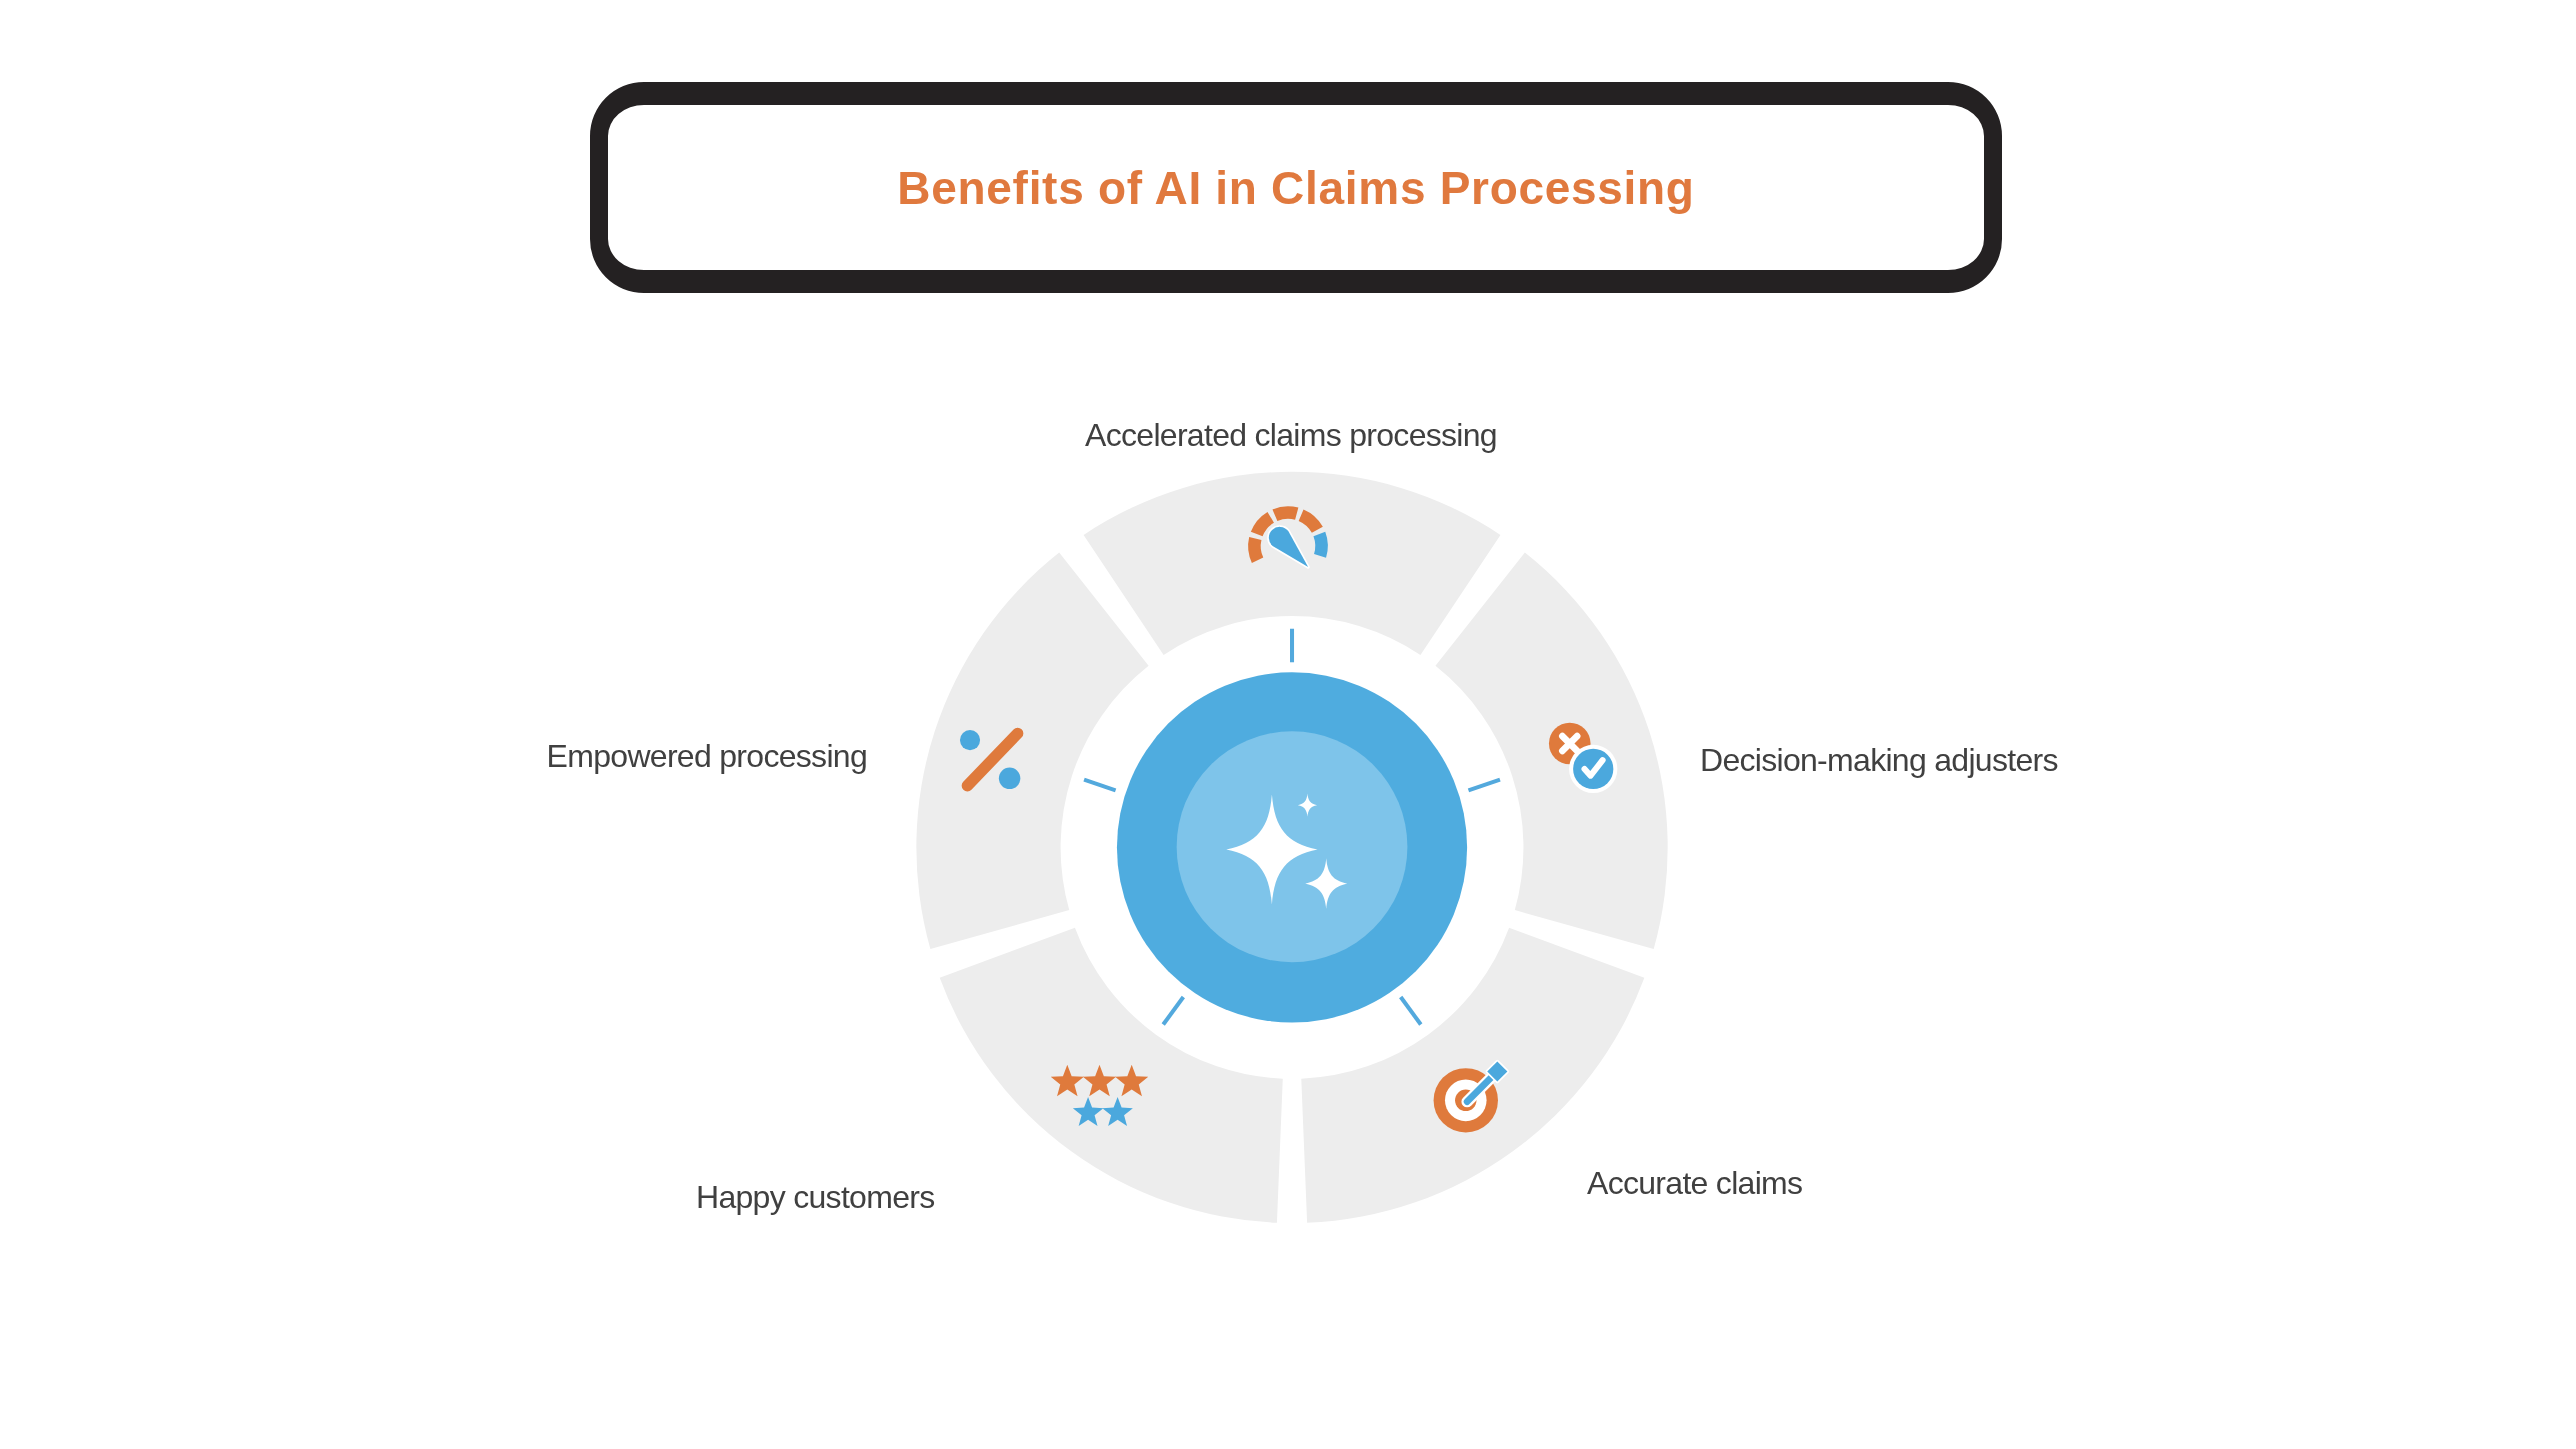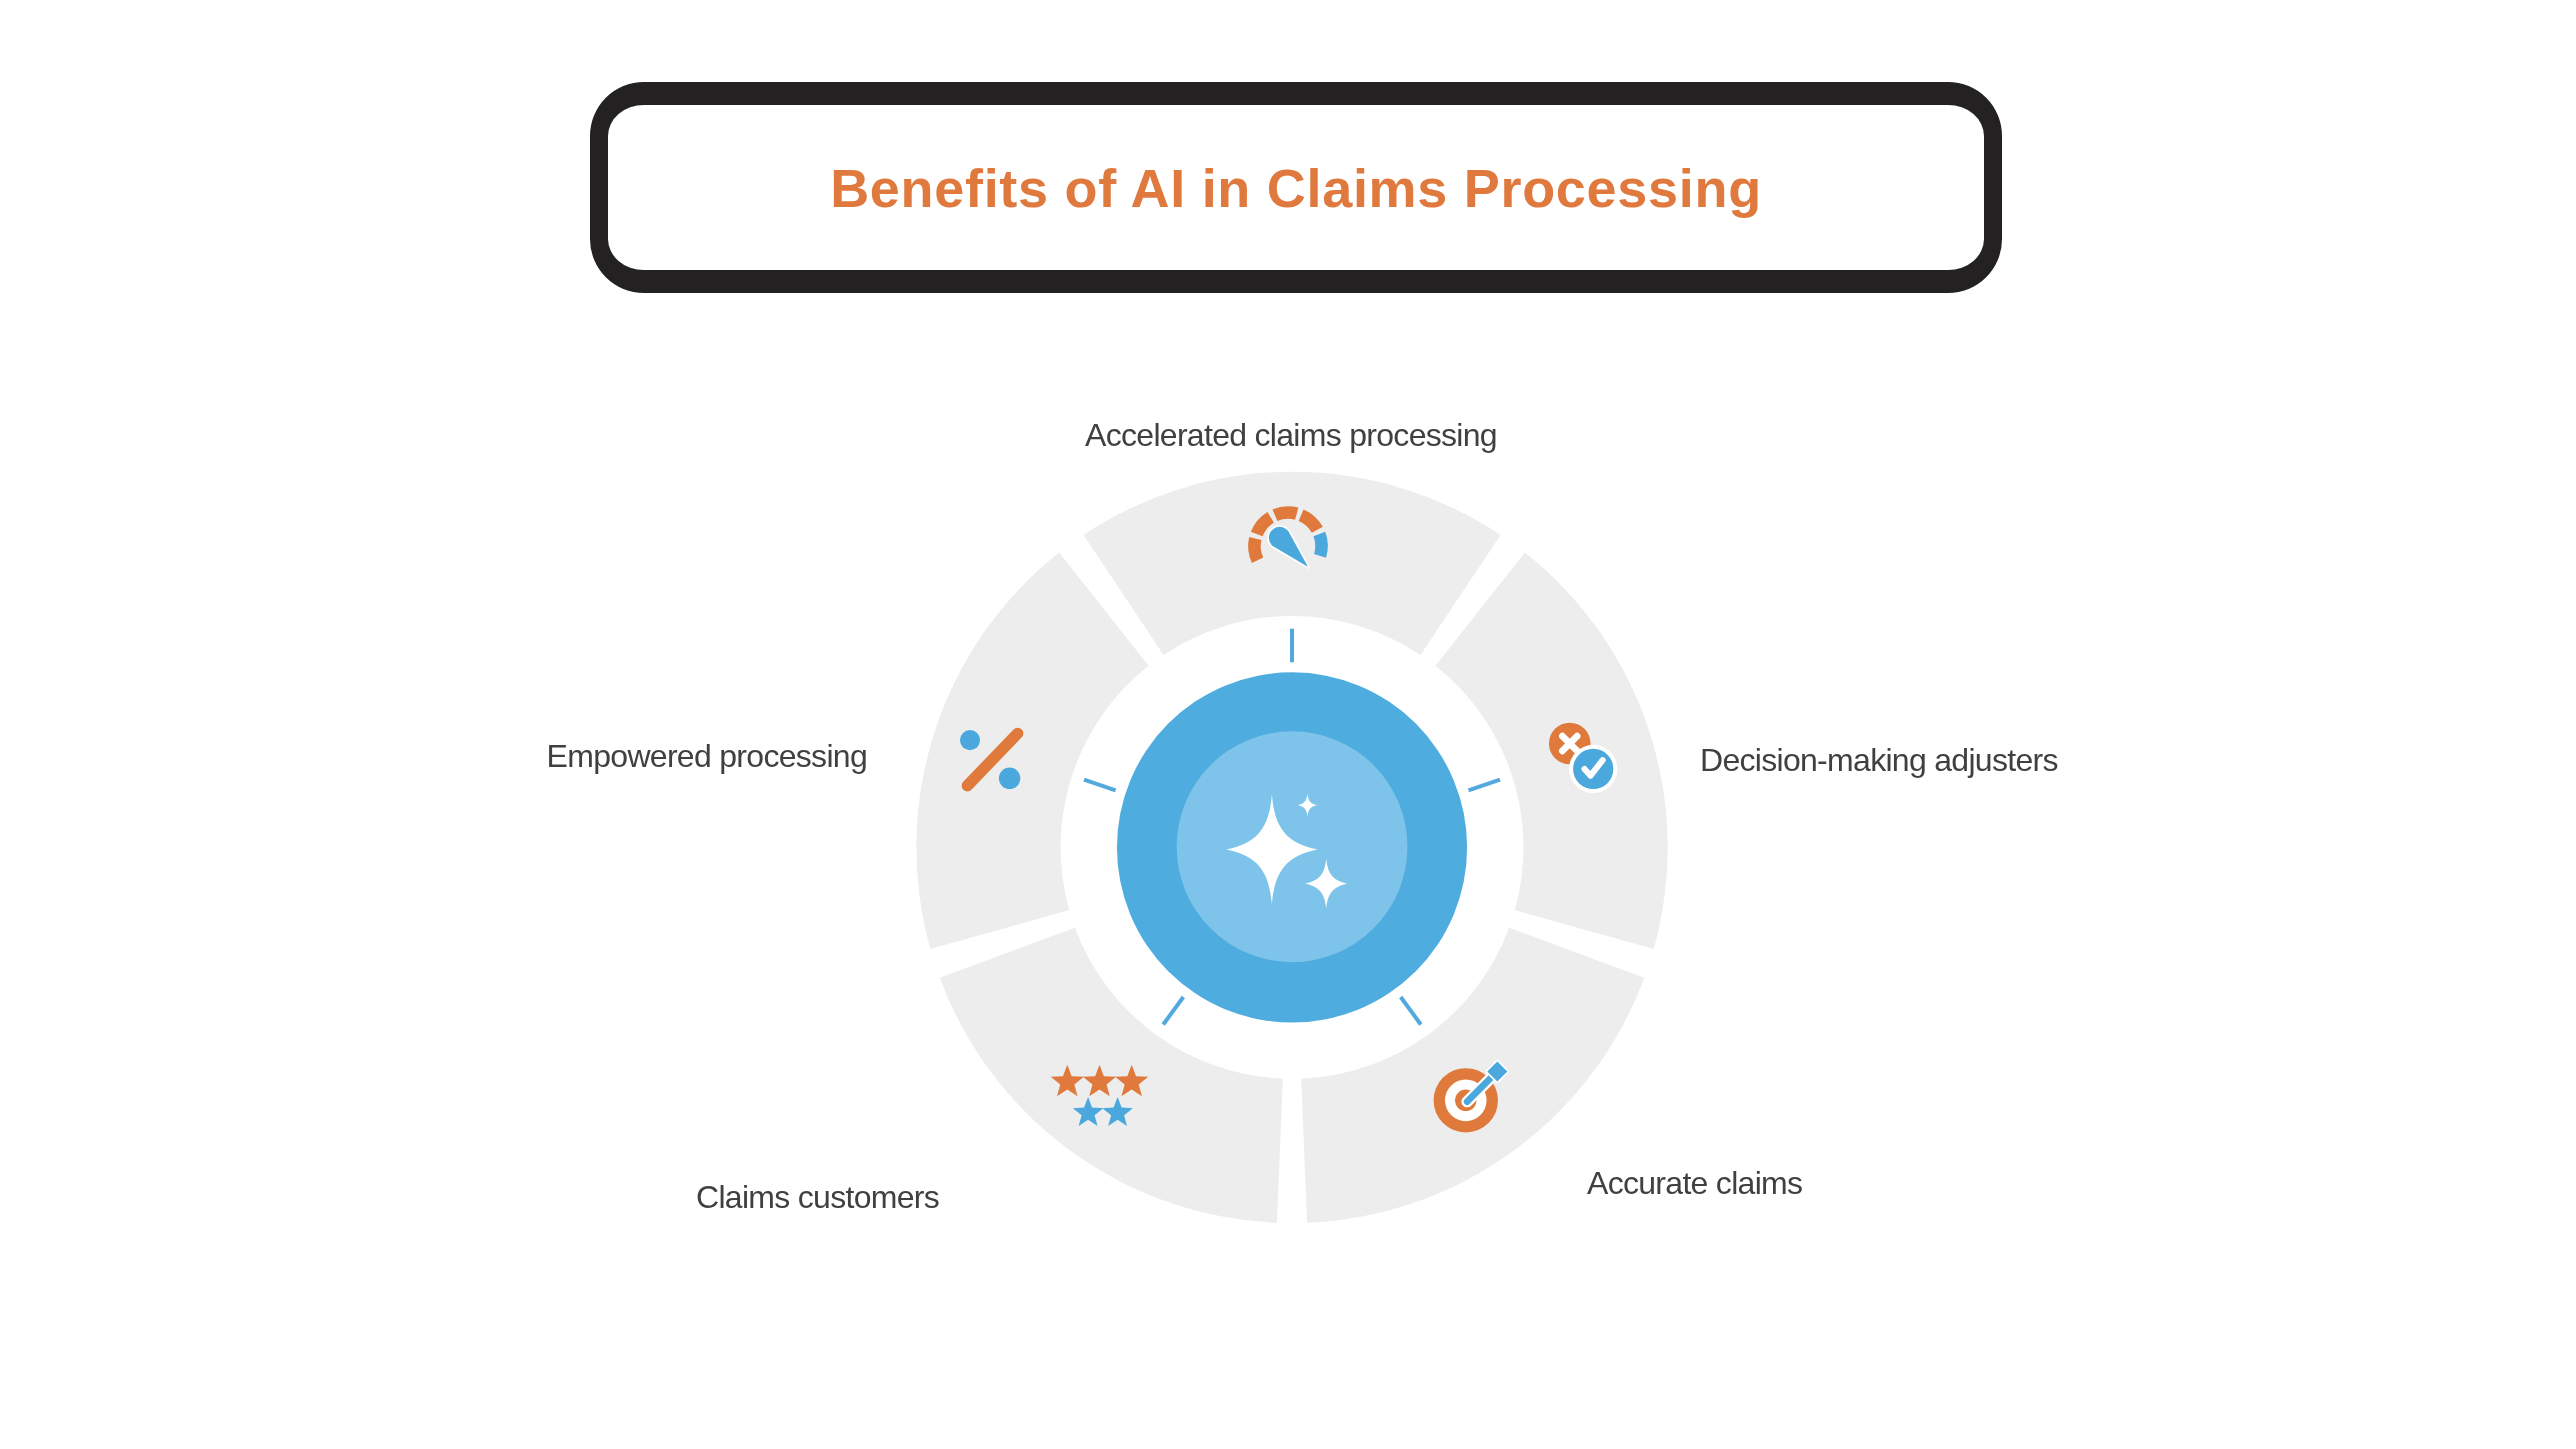--- a/index.html
+++ b/index.html
@@ -25,21 +25,21 @@
     box-sizing: border-box;
     background: #ffffff;
     border: solid #242122;
     border-width: 23px 18px;
     border-radius: 54px;
     display: flex;
     align-items: center;
     justify-content: center;
   }
   .title-text {
-    font-size: 54px;
+    font-size: 46px;
     font-weight: 600;
     letter-spacing: 0.7px;
     color: #E0793E;
     white-space: nowrap;
   }
   .wheel-svg {
     position: absolute;
     left: 0;
     top: 0;
   }
@@ -142,18 +142,18 @@
       <circle cx="77" cy="74" r="16" fill="#4BA8DD"></circle>
     </g>
   </svg>
 
   <div class="label label-center" style="left:1291px; top:415px;">Accelerated claims processing</div>
 
   <div class="label" style="left:1700px; top:740px;">Decision-making adjusters</div>
 
   <div class="label" style="left:1587px; top:1163px;text-align:center;">Accurate claims</div>
 
-  <div class="label" style="left:696px; top:1177px;">Claims customers</div>
+  <div class="label" style="left:696px; top:1177px;">Happy customers</div>
 
   <div class="label label-right" style="left:867px; top:736px;">Empowered processing</div>
 
 </div>
 
 
 </body></html>

